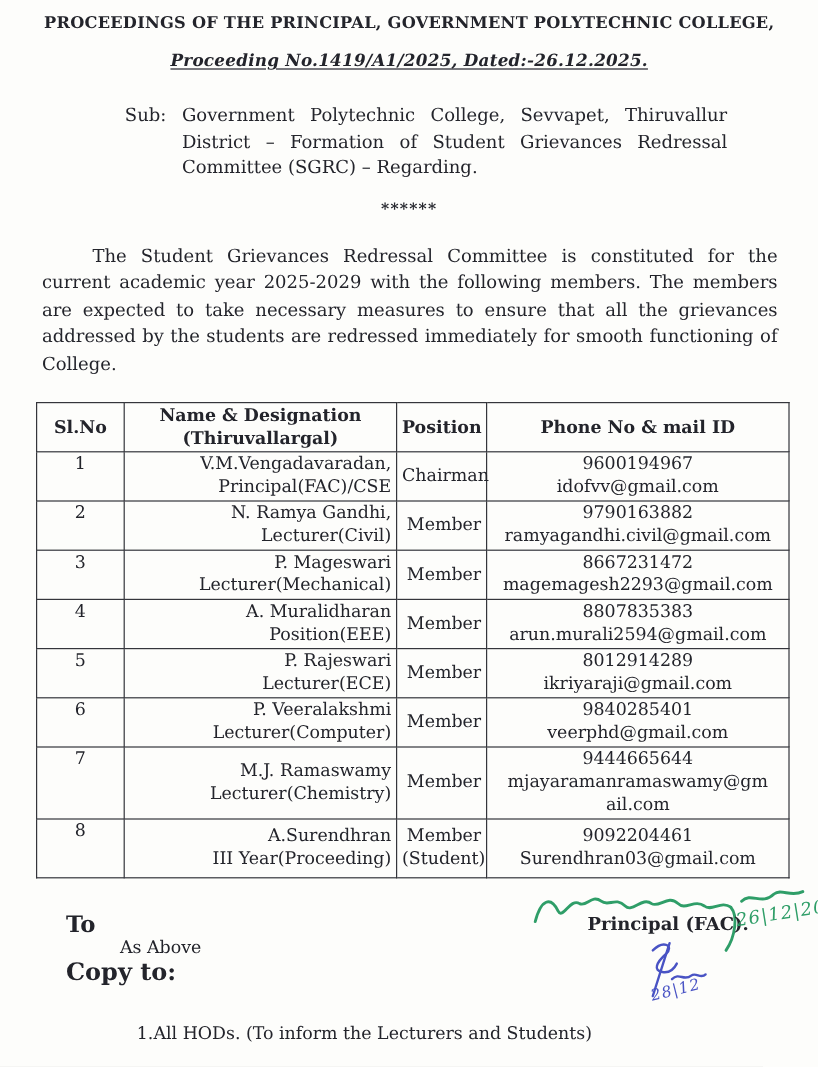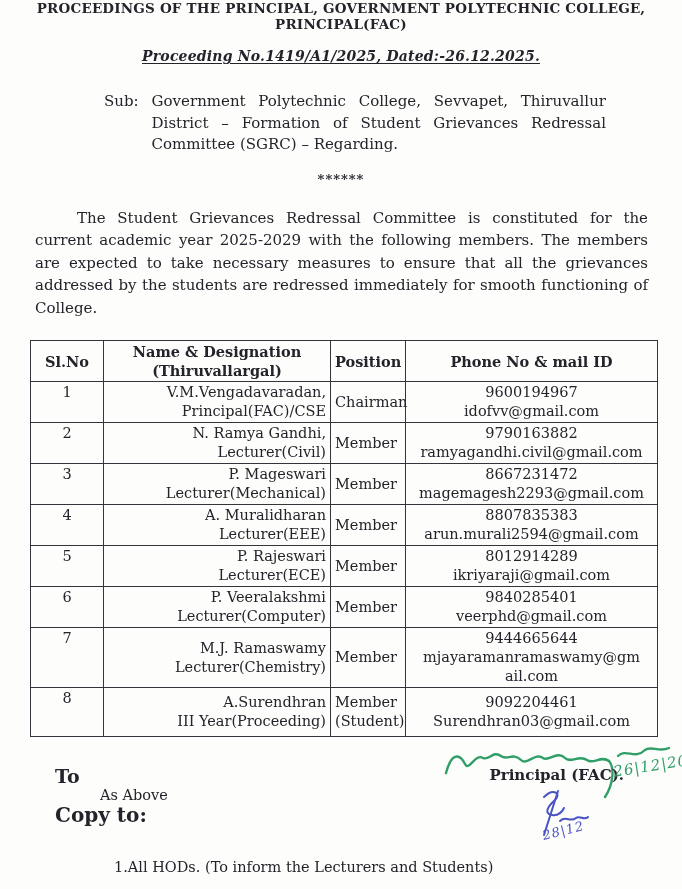--- a/index.html
+++ b/index.html
@@ -2,40 +2,40 @@
 <html><head>
 <meta charset="utf-8">
 <style>
   html,body{margin:0;padding:0;background:#e8e8e8;}
   .page{
     width:682px;height:889px;position:relative;margin:0 auto;
     background:#fdfdfb;color:#23242b;overflow:hidden;
     font-family:"DejaVu Serif","Liberation Serif",serif;
   }
   
-  .doc-header{text-align:center;font-weight:bold;}
+  .doc-header{text-align:center;padding-top:11px;font-weight:bold;}
   .h-line{font-size:13.5px;line-height:16px;letter-spacing:.2px;}
   .h-line.proc{margin-top:16px;font-size:14px;text-decoration:underline;text-underline-offset:2px;font-style:italic;}
   
   .subject{display:flex;gap:13px;margin:27px 76px 16px 104px;}
   .sub-label{font-size:15px;line-height:21.5px;flex:0 0 auto;}
   .sub-text{margin:0;flex:1;font-size:15px;line-height:21.5px;text-align:justify;}
   .separator{text-align:center;margin-top:16px;font-size:13px;font-weight:bold;letter-spacing:1px;}
   
   .body-par{margin:20px 34px 0 35px;font-size:15px;line-height:22.5px;text-align:justify;text-indent:42px;}
   
   table.members{border-collapse:collapse;margin:21px 0 0 30px;table-layout:fixed;width:627px;}
   table.members th,table.members td{border:1px solid #34353b;padding:1px 4px;font-size:14.5px;line-height:19px;}
   table.members{border:1.5px solid #34353b;}
   col.c1{width:73px;}col.c2{width:227px;}col.c3{width:75px;}col.c4{width:252px;}
   th{font-weight:bold;text-align:center;vertical-align:middle;height:36px;}
   td{height:38px;}
   td.sl{text-align:center;vertical-align:top;padding-top:2px;}
   td.nm{text-align:right;vertical-align:middle;padding-left:9px;}
-  td.ps{text-align:left;vertical-align:middle;}
+  td.ps{text-align:right;vertical-align:middle;}
   td.ph{text-align:center;vertical-align:middle;}
   tr.r-tall td{height:55px;}
   tr.r-last td{height:46px;}
   .email-wrap{display:inline-block;max-width:224px;overflow-wrap:anywhere;text-align:center;vertical-align:top;}
   
   .bottom{position:relative;height:166px;}
   .f-to{position:absolute;left:55px;top:28px;font-weight:bold;font-size:19px;}
   .f-asabove{position:absolute;left:100px;top:50px;font-size:14.5px;}
   .f-copy{position:absolute;left:55px;top:66px;font-weight:bold;font-size:20px;}
   .f-items{position:absolute;left:114px;top:87px;font-size:14.5px;line-height:17.5px;white-space:pre;}
@@ -45,21 +45,20 @@
   .sig-blue{position:absolute;right:90px;top:50px;}
   .sig-date-blue{position:absolute;right:98px;top:86px;font-size:13px;font-style:italic;transform:rotate(-14deg);letter-spacing:1px;}
 </style>
 </head>
 <body>
 
 <div class="page">
 
   <header class="doc-header">
     <div class="h-line">PROCEEDINGS OF THE PRINCIPAL, GOVERNMENT  POLYTECHNIC COLLEGE,</div>
-    <div class="h-line">PRINCIPAL(FAC)</div>
     <div class="h-line proc">Proceeding No.1419/A1/2025, Dated:-26.12.2025.</div>
   </header>
 
   <section class="subject">
     <span class="sub-label">Sub:</span>
     <p class="sub-text">Government Polytechnic College, Sevvapet, Thiruvallur District – Formation of Student Grievances Redressal Committee (SGRC) – Regarding.</p>
   </section>
 
   <div class="separator">******</div>
 
@@ -126,21 +125,21 @@
           </td>
         <td class="ph">
             <div>8667231472</div>
             <div>magemagesh2293@gmail.com</div>
           </td>
       </tr>
       <tr>
         <td class="sl">4</td>
         <td class="nm">
             <div>A. Muralidharan</div>
-            <div>Lecturer(EEE)</div>
+            <div>Position(EEE)</div>
           </td>
         <td class="ps">
             <div>Member</div>
             <div></div>
           </td>
         <td class="ph">
             <div>8807835383</div>
             <div>arun.murali2594@gmail.com</div>
           </td>
       </tr>

